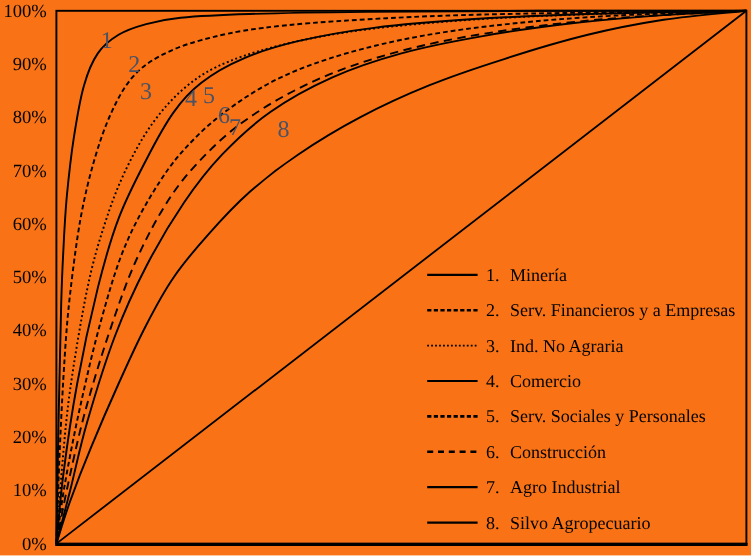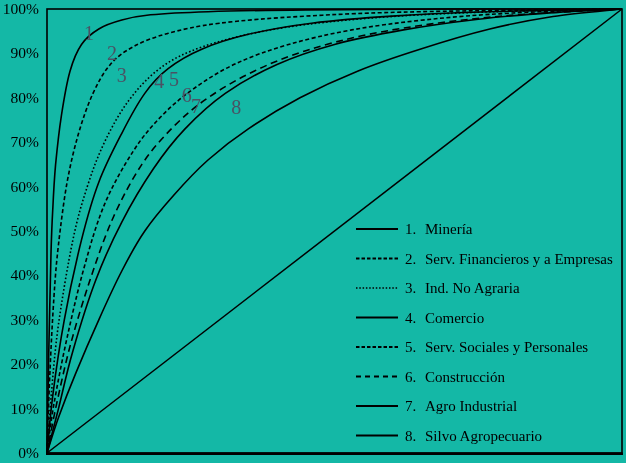--- a/index.html
+++ b/index.html
@@ -1,16 +1,16 @@
 <!DOCTYPE html>
 <html><head>
 <meta charset="utf-8">
 <style>
   html,body{margin:0;padding:0;background:#ffffff;}
-  #stage{position:relative;width:626px;height:463px;background:#14b8a6;overflow:hidden;
+  #stage{position:relative;width:626px;height:463px;background:#f97316;overflow:hidden;
          font-family:"Liberation Serif","DejaVu Serif",serif;}
   svg{position:absolute;left:0;top:0;}
   text{font-family:"Liberation Serif","DejaVu Serif",serif;}
 </style>
 </head>
 <body>
 
 <div id="stage">
   <svg id="plot-svg" width="626" height="463" viewBox="0 0 626 463">
       <rect x="47" y="9" width="575" height="444" fill="none" stroke="#000000" stroke-width="1.6"></rect>

